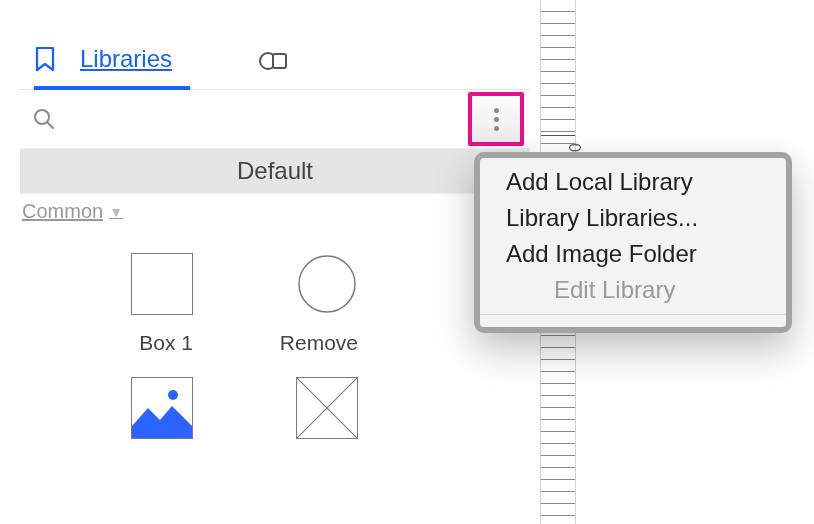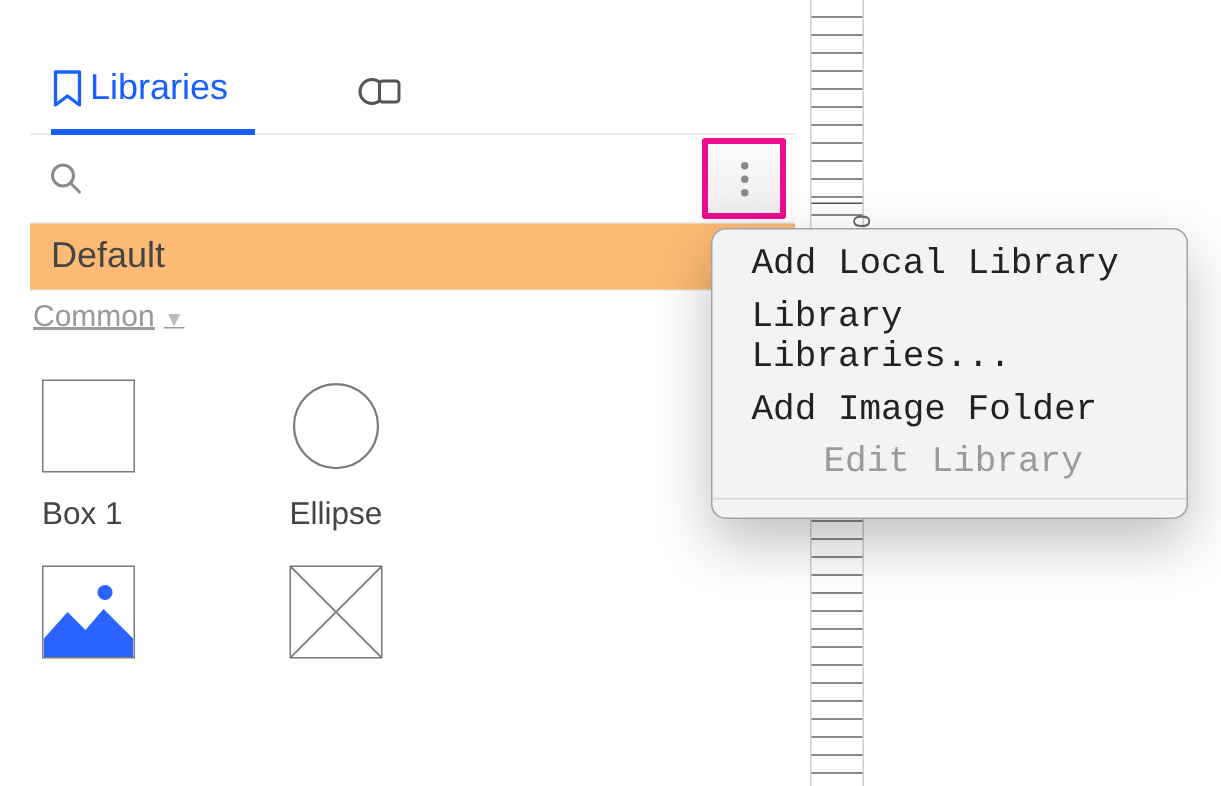--- a/index.html
+++ b/index.html
@@ -27,23 +27,24 @@
     display: flex;
     align-items: flex-end;
     height: 90px;
     border-bottom: 1px solid #e6e6e6;
   }
   .tab {
     display: flex;
     align-items: center;
     padding: 0 32px 16px 14px;
     font-size: 24px;
-    gap: 4px;
+    gap: 24px;
     cursor: pointer;
     position: relative;
+    text-decoration: underline;
   }
   .tab.active { color: #1860ff; }
   .tab.active::after {
     content: "";
     position: absolute;
     left: 14px;
     right: 14px;
     bottom: -1px;
     height: 4px;
     background: #1860ff;
@@ -72,26 +73,27 @@
     display:flex; align-items:center; justify-content:center;
     border: 4px solid #ec0c8e;
     background: linear-gradient(#fcfcfc,#ececec);
     cursor: pointer;
     border-radius:2px;
   }
   .more-btn .dot { width:5px; height:5px; background:#8a8a8a; border-radius:50%; margin:2px 0;}
   .more-col { display:flex; flex-direction:column; align-items:center;}
 
   .lib-name-row {
-    background: #fdba74;
+    background: #e5e5e5;
     border-top: 1px solid #ededed;
     border-bottom: 1px solid #ededed;
     font-size: 24px;
     color: #444;
     padding: 8px 14px;
+    text-align: center;
   }
 
   .section-row {
     display:flex;
     align-items:center;
     gap:6px;
     padding: 6px 14px 6px 2px;
     color:#999;
     font-size:20px;
     text-decoration:underline;
@@ -101,21 +103,21 @@
   .grid {
     display: flex;
     flex-wrap: wrap;
     padding: 10px 8px;
     gap: 0;
   }
   .item {
     width: 165px;
     display:flex;
     flex-direction:column;
-    align-items:flex-start;
+    align-items:flex-end;
     padding: 14px 0 8px 0;
   }
   .thumb {
     width:62px; height:62px;
     display:flex; align-items:center; justify-content:center;
   }
   .thumb.box { border:1.5px solid #7a7a7a; background:#fff;}
   .thumb.fill { background:#dcdcdc; }
   .thumb.gray { background:#bdbdbd; }
   .thumb.ellipse { }
@@ -152,26 +154,25 @@
     left:26px;
   }
 
   
   .menu {
     position:absolute;
     left: 474px;
     top: 152px;
     width: 318px;
     background: #f3f3f3;
-    border: 1px solid #a3a3a3;
+    border: 6px solid #a3a3a3;
     border-radius: 10px;
     box-shadow: 0 16px 38px rgba(0,0,0,.25);
     padding: 6px 0;
     z-index: 50;
-    font-family: Liberation Mono, monospace;
   }
   .menu-item {
     font-size: 24px;
     padding: 4px 26px;
     color:#222;
     cursor: pointer;
   }
   .menu-item.disabled { color:#9a9a9a; cursor:default;margin-left:48px;}
   .menu-sep { height:1px; background:#d6d6d6; margin:6px 0;}
 
@@ -234,21 +235,21 @@
     </div>
 
 
 
     <div class="item">
       <div class="thumb ellipse">
         <svg width="62" height="62">
             <circle cx="31" cy="31" r="28" fill="none" stroke="#7a7a7a" stroke-width="1.5"></circle>
           </svg>
       </div>
-      <div class="ilabel">Ellipse</div>
+      <div class="ilabel">Remove</div>
     </div>
 
     <div class="item">
       <div class="thumb image">
         <svg width="60" height="60" viewBox="0 0 60 60" style="position:absolute;left:0;top:0">
           <circle cx="41" cy="17" r="5" fill="#2b63ff"></circle>
           <path d="M0 48 L16 30 L28 42 L40 28 L60 48 L60 60 L0 60 Z" fill="#2b63ff"></path>
         </svg>
       </div>
 

